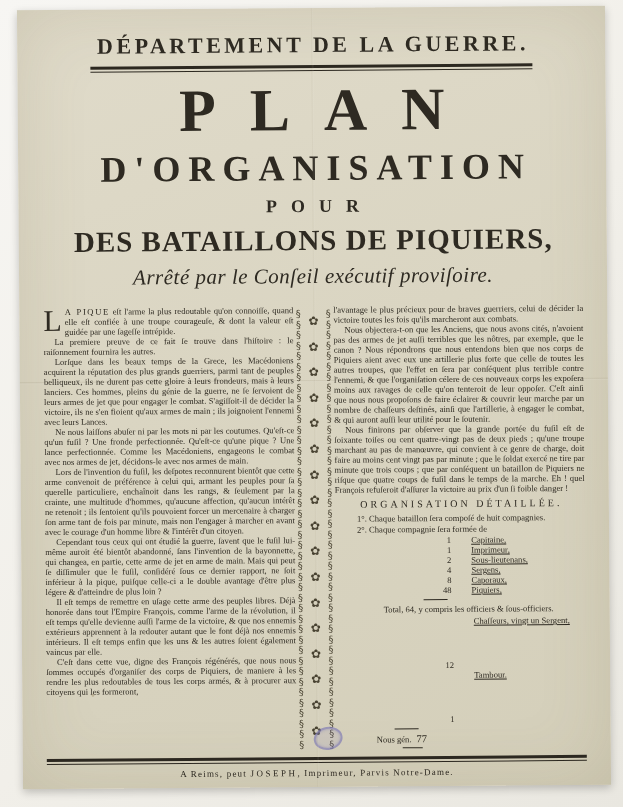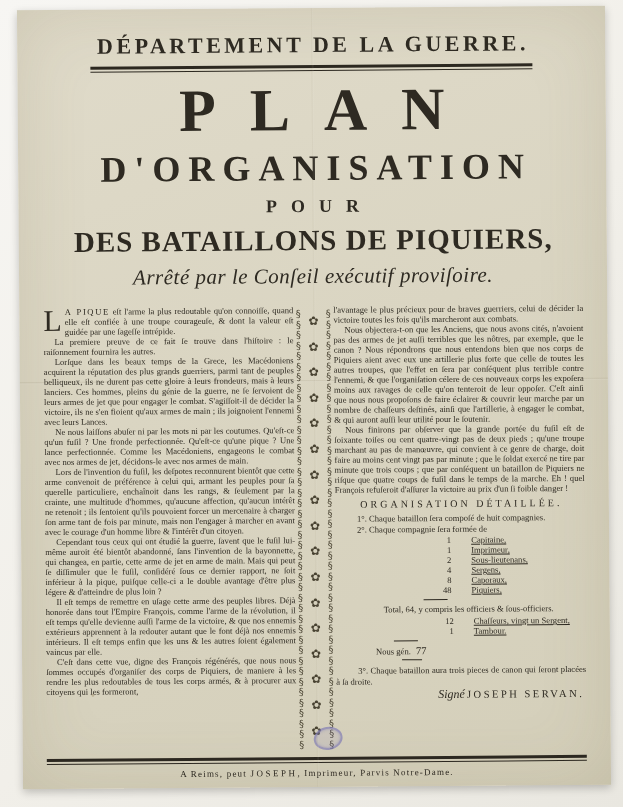--- a/index.html
+++ b/index.html
@@ -62,21 +62,21 @@
   .org-item3{margin:0;text-indent:22px !important;line-height:10.5px;}
   .roster{margin:1px 0 0 100px;}
   .row{display:flex;line-height:10px;}
   .row .num{width:16px;text-align:right;}
   .row .lbl{padding-left:20px;text-decoration:underline;}
   .short-rule{width:24px;border-top:1px solid #2c2820;margin:4px 0 4px 88px;}
   .short-rule.r2{margin-left:58px;}
   .short-rule.r3{width:20px;margin:2px 0 5px 66px;}
   .total-line{padding-left:48px;line-height:11px;text-indent:0 !important;margin:0;}
   .supp{margin-left:104px;}
-  .supp .num{width:14px;}
+  .supp .num{width:14px;margin-top:44px;}
   .totgen{padding-left:40px;line-height:11px;display:flex;align-items:baseline;gap:5px;}
   .totgen .val{font-size:10.5px;}
   .sig{text-align:right;margin-top:2px;padding-right:2px;line-height:13px;}
   .sig .pre{font-style:italic;font-size:12px;}
   .sig .name{font-size:10.5px;letter-spacing:2.5px;}
 
   .footer-rule{width:540px;margin:6px auto 0;height:2px;
     border-top:3px solid #2c2820;border-bottom:1px solid #2c2820;}
   .imprint{text-align:center;font-size:9px;line-height:11px;margin-top:5px;
     letter-spacing:1.2px;}

